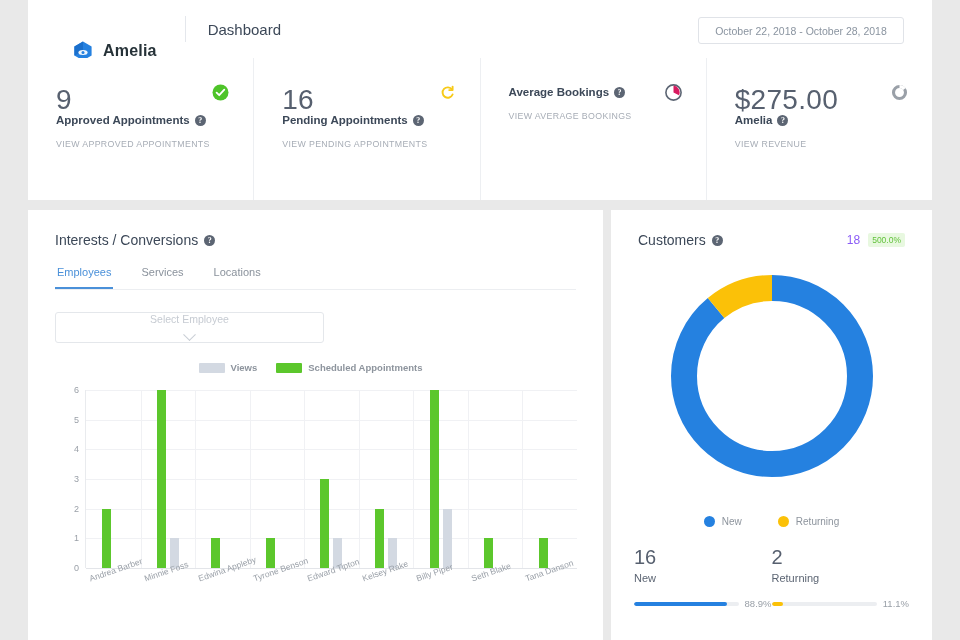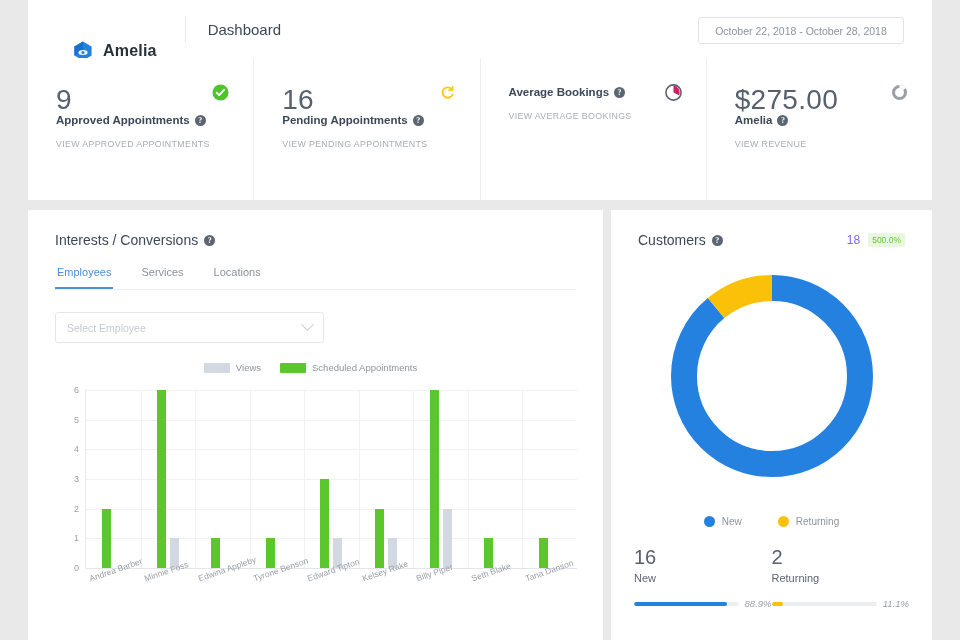--- a/index.html
+++ b/index.html
@@ -83,30 +83,30 @@
   }
   .tab {
     font-size: 11px; color: #8a929c; padding: 0 2px 9px 2px; cursor: pointer;
   }
   .tab.active { color: #4a90d9; border-bottom: 2px solid #4a90d9; }
 
   .select-box {
     margin: 22px 0 0 27px; width: 269px; height: 31px;
     border: 1px solid #e4e7eb; border-radius: 3px;
     display: flex; align-items: center; padding: 0 11px;
-    font-size: 10.5px; color: #c6cbd2; justify-content: space-between;
+    font-size: 10.5px; color: #c6cbd2; justify-content: space-between; flex-direction: column;
   }
   .chev { width: 9px; height: 9px; border-right: 1.4px solid #c9ced5; border-bottom: 1.4px solid #c9ced5;
           transform: rotate(45deg) translate(-2px,-2px); }
 
   
   .chart-legend {
     position: absolute; left: 0; right: 0; top: 152px;
     display: flex; justify-content: center; align-items: center; gap: 9px;
-    font-size: 9.5px; color: #8d949d;
+    font-size: 9.5px; color: #8d949d; font-weight: bold;
   }
   .lg-item { display: flex; align-items: center; gap: 6px; margin-right: 10px;}
   .lg-swatch { width: 26px; height: 10px; border-radius: 1px; }
 
   .barchart { position: absolute; left: 27px; top: 172px; width: 530px; height: 218px; }
   .plot { position: absolute; left: 30px; top: 8px; right: 8px; bottom: 32px; border-left: 1px solid #e9ebee; }
   .gl { position: absolute; left: 0; right: 0; height: 1px; background: #f0f1f4; }
   .gl.base { background: #e3e5e9; }
   .vl { position: absolute; top: 0; bottom: 0; width: 1px; background: #f0f1f4; }
   .ytick { position: absolute; right: 100%; margin-right: 7px; transform: translateY(-50%);
@@ -138,21 +138,21 @@
     font-size: 10px; color: #8d949d;
   }
   .dl-item { display: flex; align-items: center; gap: 7px; }
   .dot { width: 11px; height: 11px; border-radius: 50%; }
 
   .cust-stats { position: absolute; left: 23px; right: 23px; top: 336px; display: flex; }
   .cs-col { flex: 1; }
   .cs-num { font-size: 20px; color: #57606f; font-weight: 300; }
   .cs-lbl { font-size: 11px; color: #5c6573; margin-top: 3px; }
   .cs-bars { position: absolute; left: 23px; right: 23px; top: 388px; display: flex; align-items: center; }
-  .cs-barwrap { flex: 1; display: flex; align-items: center; gap: 6px; font-style: italic; }
+  .cs-barwrap { flex: 1; display: flex; align-items: center; gap: 6px; }
   .track { flex: 1; height: 4px; background: #eceef1; border-radius: 2px; overflow: hidden; }
   .fill { height: 100%; border-radius: 2px; }
   .pct { font-size: 9.5px; color: #9aa0a8; }
 </style>
 </head>
 <body>
 
 <div class="page">
 
   <div class="topbar">

